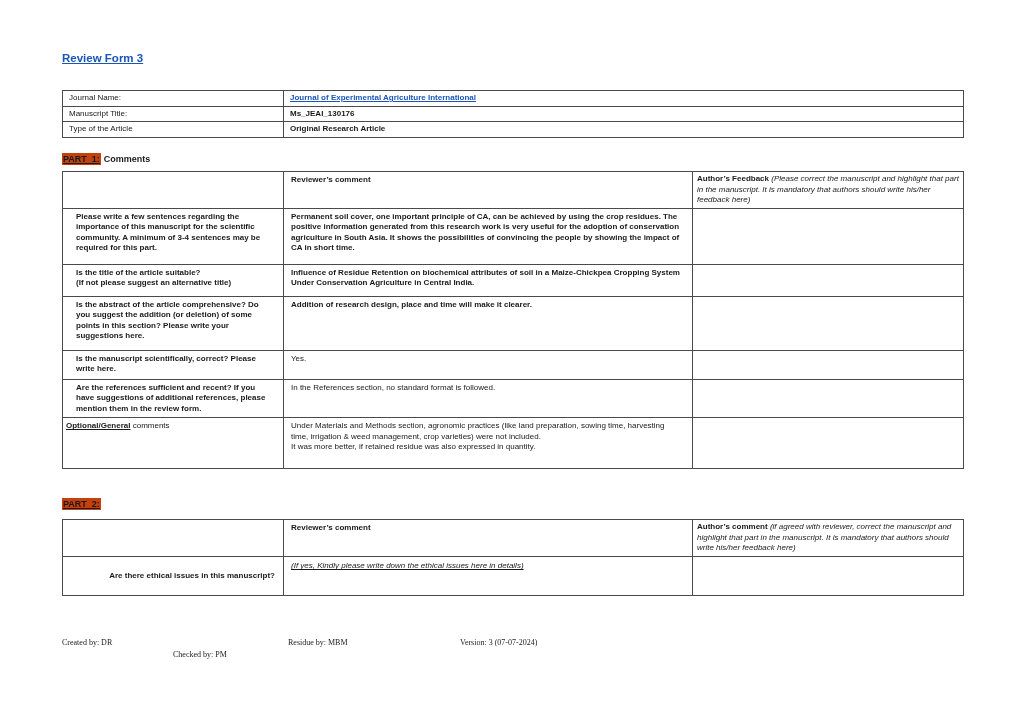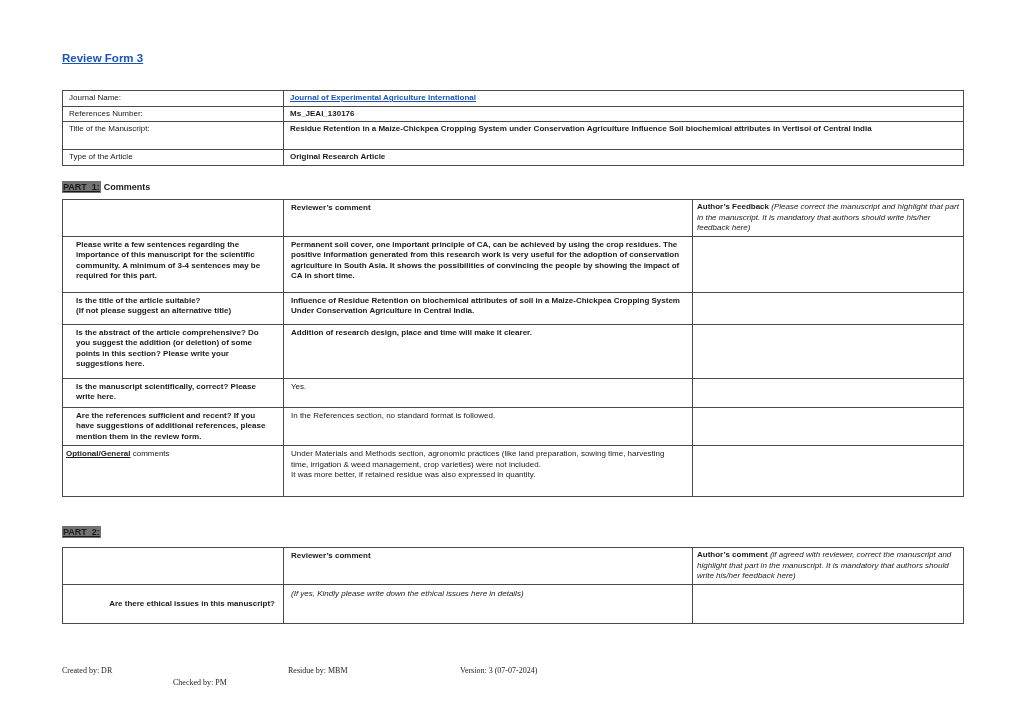--- a/index.html
+++ b/index.html
@@ -34,21 +34,21 @@
   .row-h16 { height: 16px; }
   .title-value-cell { padding-top: 11px; }
   .journal-link {
     color: #1a55b8; font-weight: bold; text-decoration: underline; cursor: pointer;
   }
 
   
   .part-heading { margin-top: 16px; font-size: 9px; font-weight: bold; }
   .part-heading-2 { margin-top: 30px; font-size: 9px; font-weight: bold; }
   .hl {
-    background: #737373; text-decoration: underline; white-space: pre;
+    background: #c2410c; text-decoration: underline; white-space: pre;
     padding: 1px 1px;
   }
   .heading-suffix { margin-left: 3px; }
 
   
   .part1-table { margin-top: 7px; }
   .part1-table .col-q { width: 221px; }
   .part1-table .col-c { width: 409px; }
   .part1-table .col-a { width: 271px; }
   td.q { font-weight: bold; padding: 3px 8px 3px 13px; white-space: pre-line; }
@@ -70,21 +70,21 @@
 
   
   .part2-table { margin-top: 10px; }
   .part2-table .col-q { width: 221px; }
   .part2-table .col-c { width: 409px; }
   .part2-table .col-a { width: 271px; }
   .h2-hdr { height: 37px; }
   .h2-row { height: 39px; }
   td.ethics-q { font-weight: bold; vertical-align: middle; padding: 3px 8px 3px 3px; text-align: right; }
   td.ethics-c { padding: 4px 8px 3px 7px; }
-  .ethics-note { font-style: italic; }
+  .ethics-note { font-style: italic; text-decoration: underline; }
 
   
   .footer { position: relative; margin-top: 34px; height: 12px; font-family: "Liberation Serif", serif; font-size: 8px; color: #222; }
   .footer span { position: absolute; top: 8px; white-space: nowrap; }
   .f-created { left: 0; }
   .f-checked { left: 111px; margin-top: 12px; }
   .f-approved { left: 226px; }
   .f-version { left: 398px; }
 </style>
 </head>
@@ -101,26 +101,22 @@
         <col class="col-value">
       </colgroup>
     <tbody>
         <tr class="row-h14">
       <td class="info-label">Journal Name:</td>
       <td>
         <span class="journal-link">Journal of Experimental Agriculture International</span>
       </td>
     </tr>
     <tr class="row-h14">
-      <td class="info-label">References Number:</td>
+      <td class="info-label">Manuscript Title:</td>
       <td class="info-value">Ms_JEAI_130176</td>
-    </tr>
-    <tr class="row-h28">
-      <td class="info-label">Title of the Manuscript:</td>
-      <td class="info-value title-value-cell">Residue Retention in a Maize-Chickpea Cropping System under Conservation Agriculture Influence Soil biochemical attributes in Vertisol of Central India</td>
     </tr>
     <tr class="row-h16">
       <td class="info-label">Type of the Article</td>
       <td class="info-value">Original Research Article</td>
     </tr>
   </tbody>
     </table>
 
   
   <div class="part-heading">

